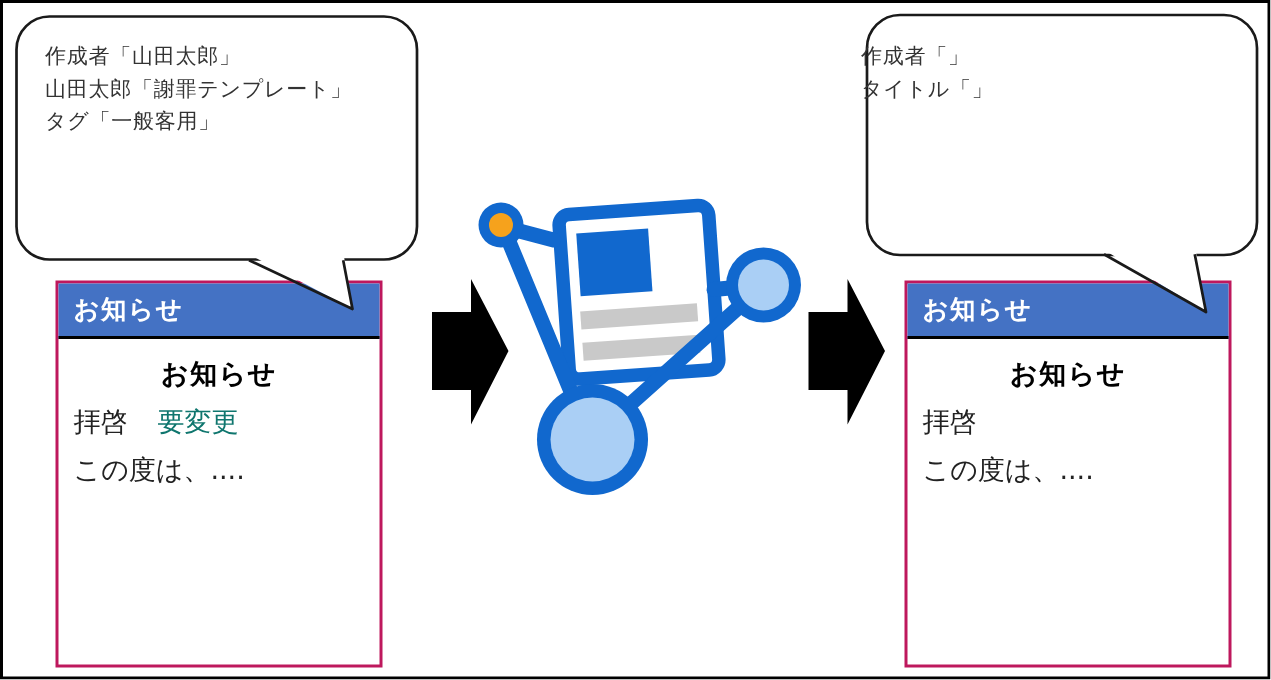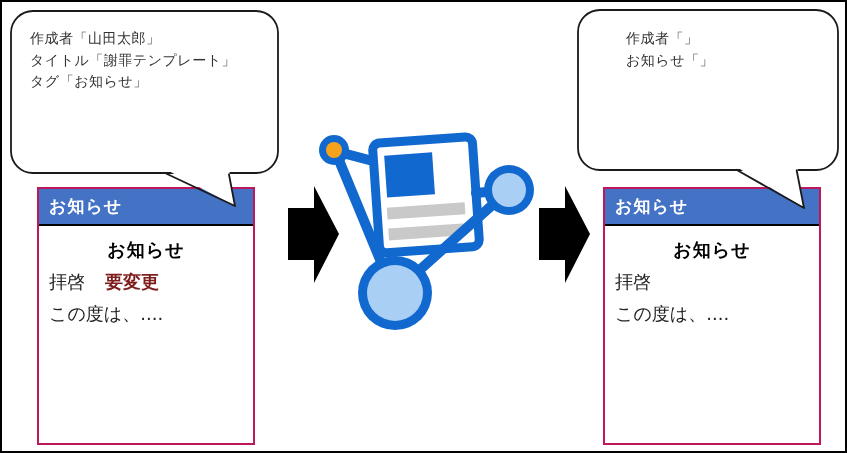--- a/index.html
+++ b/index.html
@@ -27,21 +27,21 @@
   
   .bubble-text {
     position: absolute;
     z-index: 4;
     font-size: 14px;
     color: #333333;
     letter-spacing: 0.5px;
   }
   .bubble-text .bline { line-height: 21.5px; white-space: nowrap; }
   #left-bubble-text  { left: 28px;  top: 26px; }
-  #right-bubble-text { left: 624px; top: 26px; }
+  #right-bubble-text { left: 572px; top: 26px; }
 
   
   .window {
     position: absolute;
     top: 185px;
     width: 218px;
     height: 258px;
     box-sizing: border-box;
     background: #ffffff;
     border: 2px solid #be185d;
@@ -70,22 +70,22 @@
   }
   .doc-heading {
     text-align: center;
     font-weight: bold;
     color: #000000;
     line-height: 32px;
     letter-spacing: 1px;
   }
   .doc-line { line-height: 32px; white-space: nowrap; }
   .red-note {
-    color: #7f1d1d;
-    font-weight: bold;
+    color: #0f766e;
+    font-weight: normal;
     margin-left: 20px;
   }
 </style>
 </head>
 <body>
 
 <div id="canvas">
 
   <svg id="overlay" viewBox="0 0 847 453" xmlns="http://www.w3.org/2000/svg">
 
@@ -125,27 +125,27 @@
       <circle cx="332" cy="148" r="8" fill="#F6A21C"></circle>
       <circle cx="507" cy="188" r="25" fill="#1168CE"></circle>
       <circle cx="507" cy="188" r="17" fill="#AACFF5"></circle>
       <circle cx="393" cy="291" r="37" fill="#1168CE"></circle>
       <circle cx="393" cy="291" r="28" fill="#AACFF5"></circle>
     </g>
   </svg>
 
   <div id="left-bubble-text" class="bubble-text">
     <div class="bline">作成者「山田太郎」</div>
-    <div class="bline">タイトル「謝罪テンプレート」</div>
-    <div class="bline">タグ「お知らせ」</div>
+    <div class="bline">山田太郎「謝罪テンプレート」</div>
+    <div class="bline">タグ「一般客用」</div>
   </div>
 
   <div id="right-bubble-text" class="bubble-text">
     <div class="bline">作成者「」</div>
-    <div class="bline">お知らせ「」</div>
+    <div class="bline">タイトル「」</div>
   </div>
 
   <div id="left-window" class="window">
     <div class="window-header">
       <span>お知らせ</span>
     </div>
     <div class="window-body">
       <div class="doc-heading">お知らせ</div>
       <div class="doc-line">
         <span>拝啓</span><span class="red-note">要変更</span>

